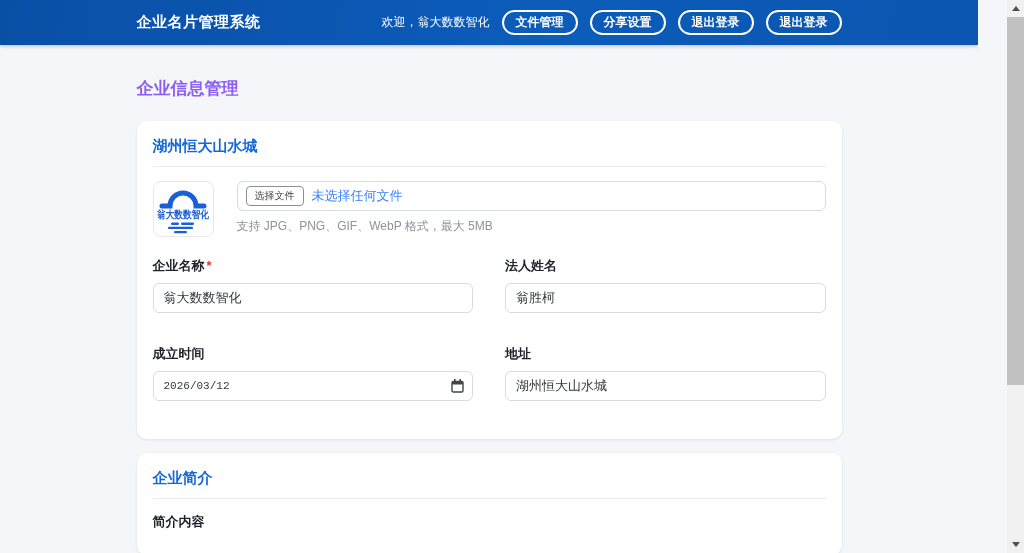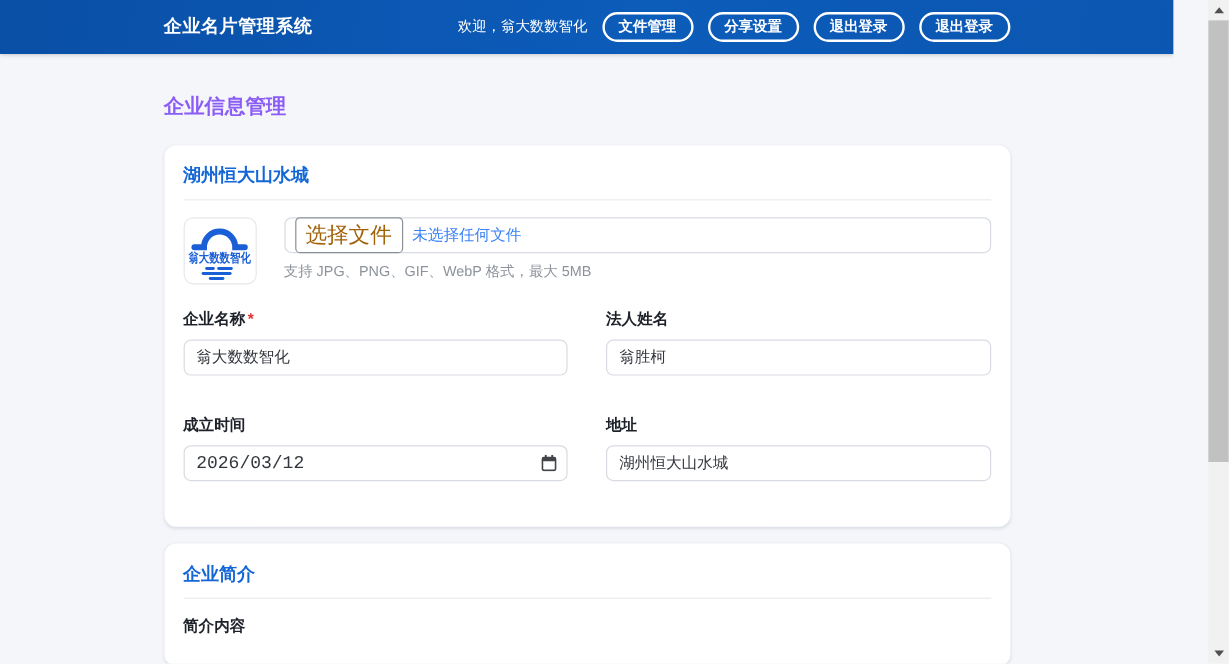--- a/index.html
+++ b/index.html
@@ -51,35 +51,35 @@
     border: 1px solid #e6e8ec; border-radius: 8px;
     display: flex; align-items: center; justify-content: center;
   }
   .file-col { flex: 1; min-width: 0; }
   .file-box {
     border: 1px solid #d8dce2; border-radius: 6px; height: 30px; background: #fff;
     display: flex; align-items: center; gap: 8px; padding: 0 8px;
   }
   .choose-btn {
     border: 1px solid #899098; background: #fff; border-radius: 4px;
-    font-size: 18px; font-weight: 500; padding: 2px 8px; color: #a16207;
+    font-size: 10px; font-weight: 500; padding: 2px 8px; color: #404040;
     font-family: Liberation Mono, monospace; white-space: nowrap; cursor: pointer;
   }
   .file-status { font-size: 13px; color: #3b82f6; white-space: nowrap; }
   .hint { font-size: 12px; color: #8d939c; margin-top: 7px; }
 
   
   .field-grid { display: grid; grid-template-columns: 1fr 1fr; column-gap: 13px; row-gap: 22px; margin: 20px 0 22px; gap: 32px; }
   .text-input {
     width: 100%; height: 30px; border: 1px solid #d8dce2; border-radius: 6px;
     padding: 0 10px; font-size: 13px; color: #33373d; font-family: inherit;
     background: #fff; outline: none;
   }
   .date-wrap { position: relative; }
-  .date-input { font-family: "Liberation Mono", "DejaVu Sans Mono", monospace; font-size: 15px; }
+  .date-input { font-family: "Liberation Mono", "DejaVu Sans Mono", monospace; font-size: 11px; }
   .calendar-icon { position: absolute; right: 9px; top: 8px; line-height: 0; }
 
   
   .scrollbar { position: absolute; top: 0; right: 0; width: 17px; height: 553px; background: #f1f1f1; }
   .scroll-btn { position: absolute; left: 0; width: 17px; height: 17px; display: flex; align-items: center; justify-content: center; background: #f1f1f1; }
   .scroll-btn.up { top: 0; }
   .scroll-btn.down { bottom: 0; }
   .tri-up { width: 0; height: 0; border-left: 4px solid transparent; border-right: 4px solid transparent; border-bottom: 5px solid #505050; }
   .tri-down { width: 0; height: 0; border-left: 4px solid transparent; border-right: 4px solid transparent; border-top: 5px solid #505050; }
   .scroll-thumb { position: absolute; top: 17px; left: 0; width: 17px; height: 368px; background: #c1c1c1; }

